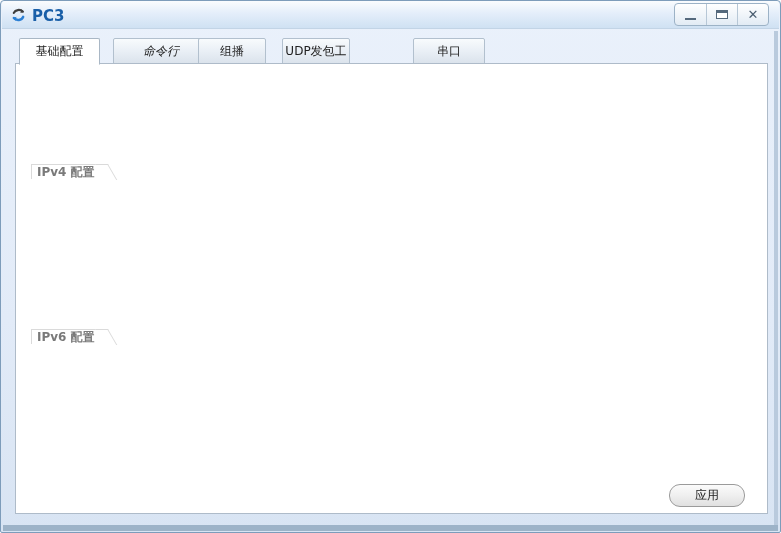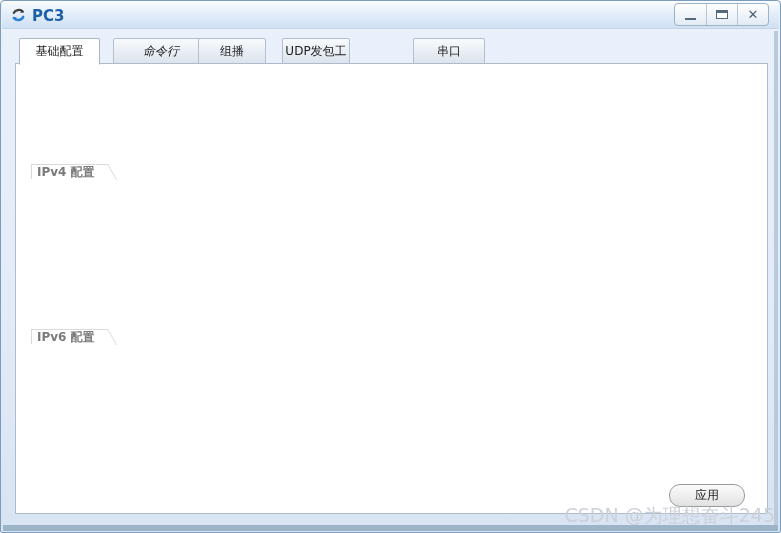--- a/index.html
+++ b/index.html
@@ -216,17 +216,16 @@
   <span class="lbl" style="left:40px; top:372px;">IPv6 地址:</span>
   <input class="txtinput" style="left: 152px; top: 372px; width: 532px; border-color: rgb(128, 128, 128);" value="::">
 
   <span class="lbl" style="left:40px; top:406px;">前缀长度:</span>
   <input class="txtinput" style="left: 152px; top: 406px; width: 102px; border-color: rgb(128, 128, 128);" value="128">
 
   <span class="lbl" style="left:40px; top:438px;">IPv6 网关:</span>
   <input class="txtinput" style="left: 152px; top: 438px; width: 532px; border-color: rgb(128, 128, 128);" value="::">
 
   <div class="apply-btn">应用</div>
-  <div class="watermark">CSDN @为理想奋斗245</div>
 
   <div class="frame-right"></div>
   <div class="frame-bottom"></div>
 </div>
 
 </body></html>

